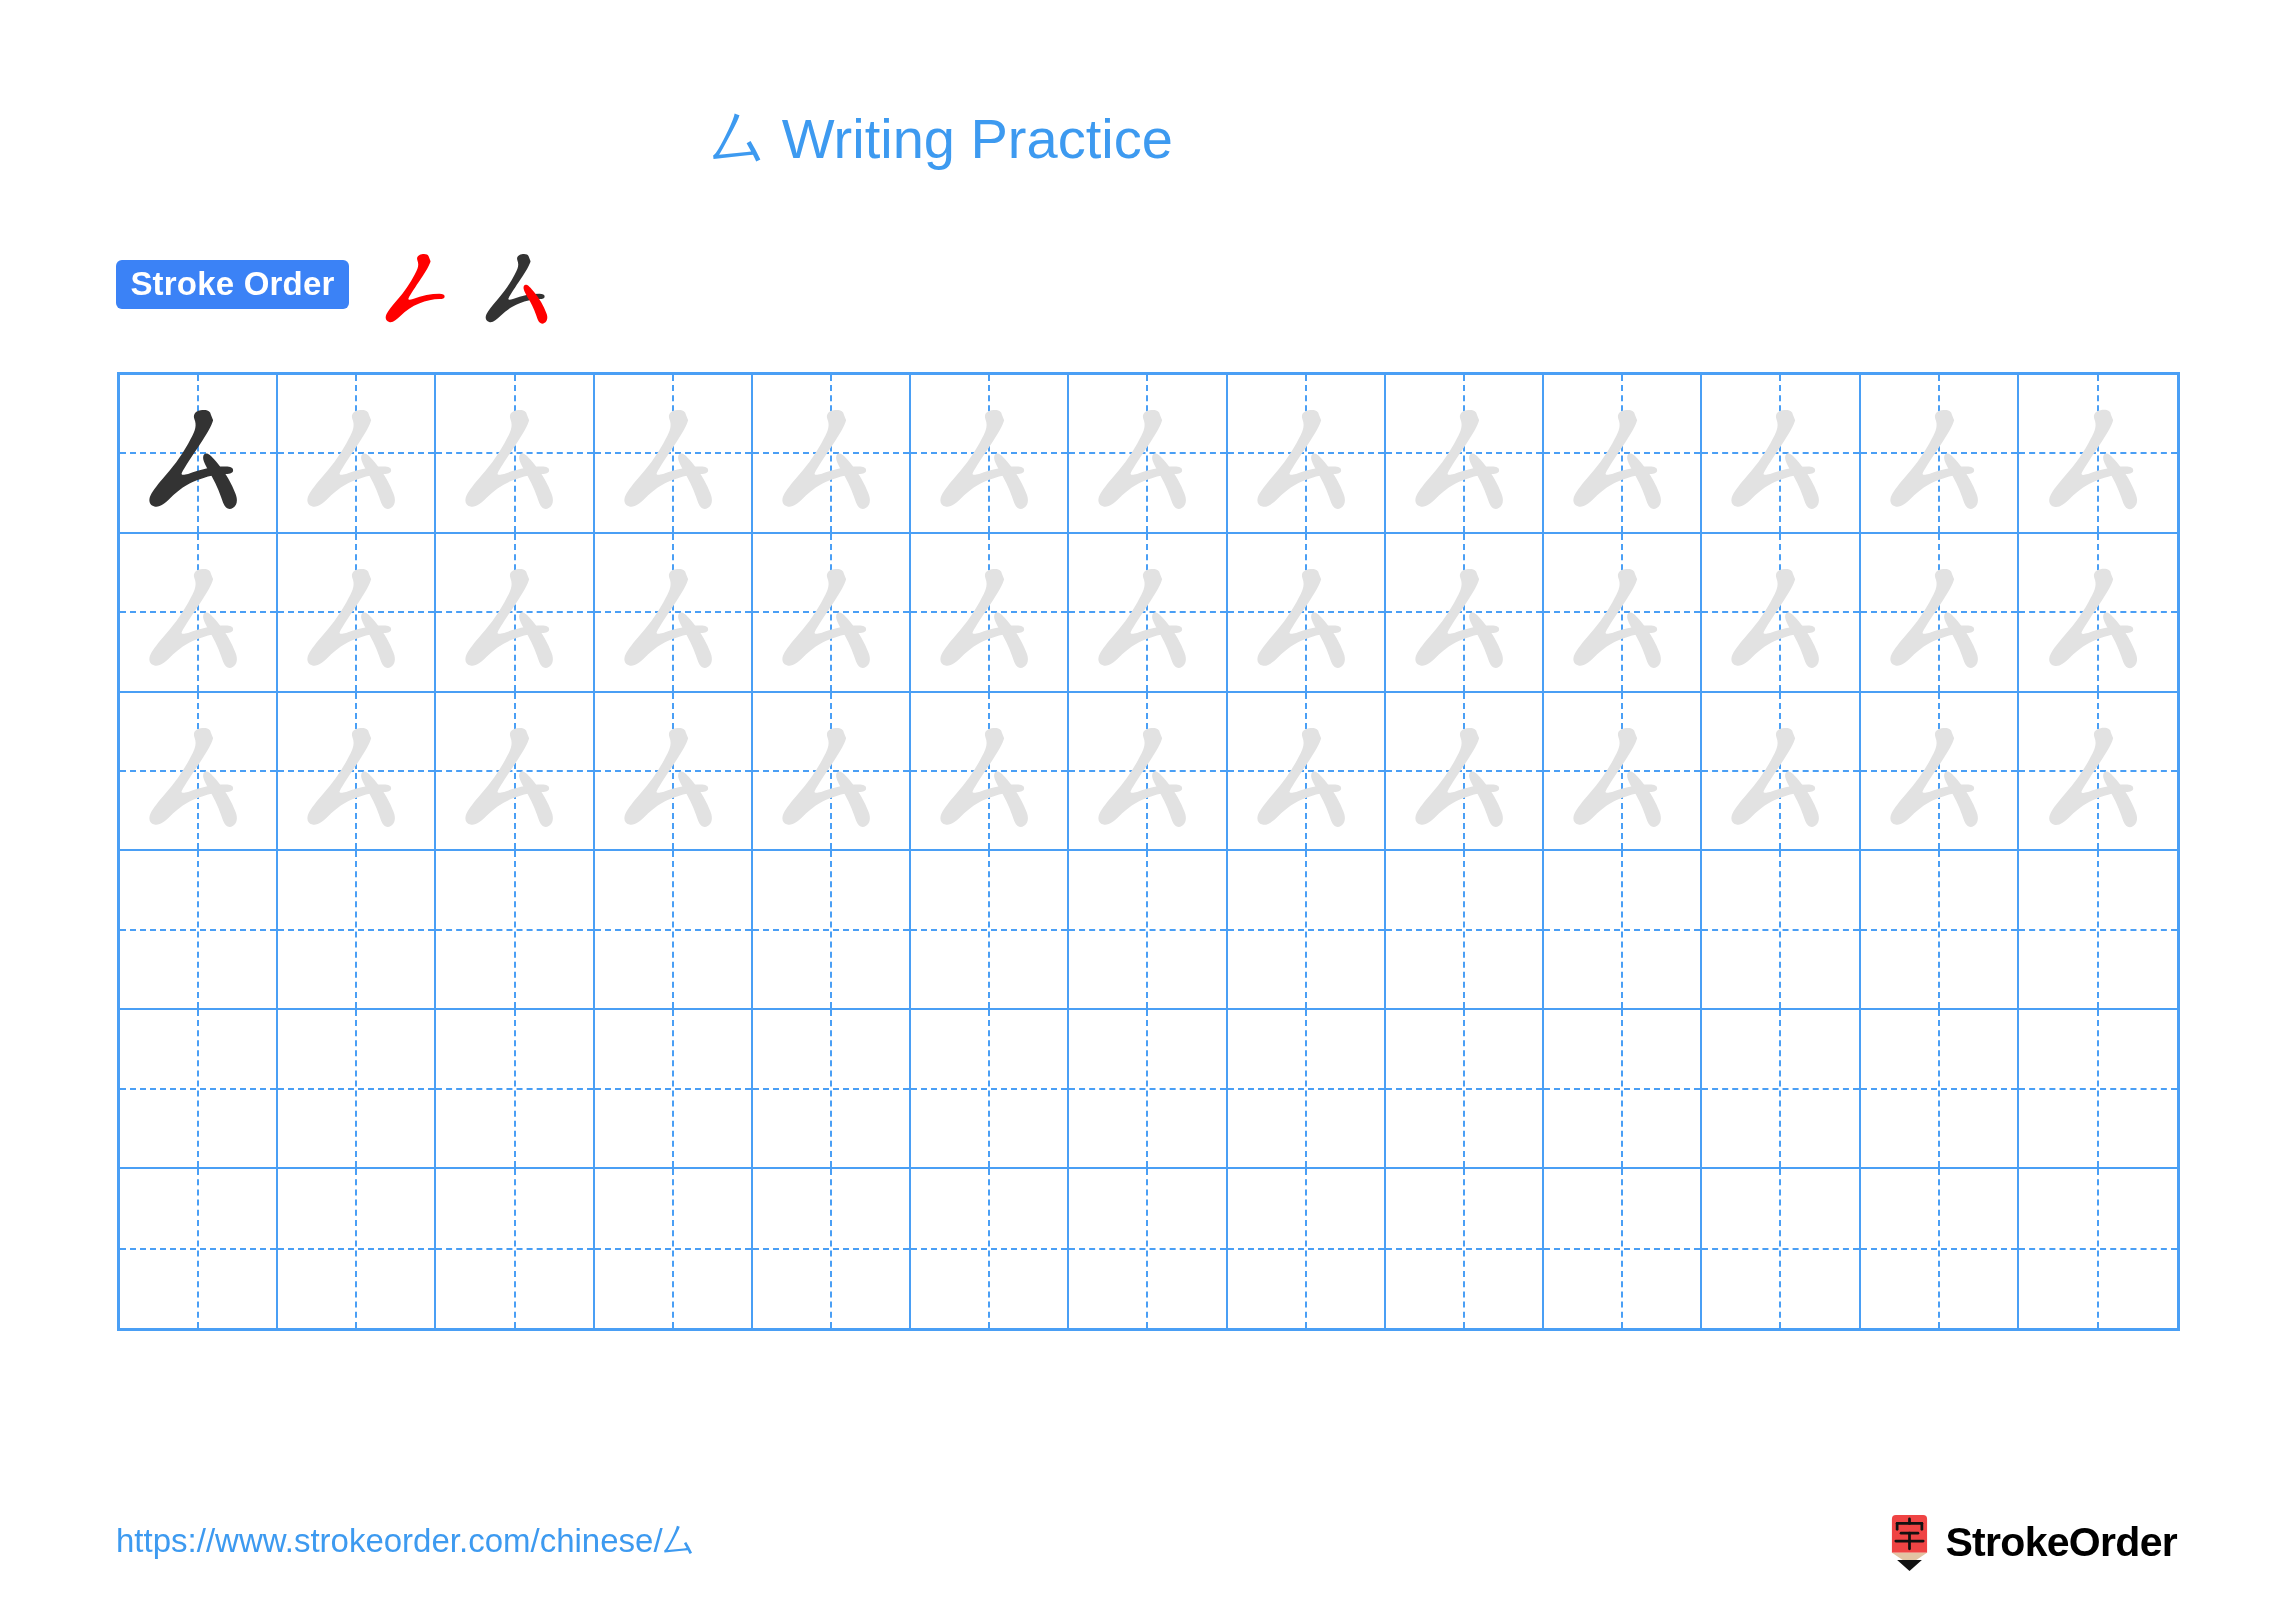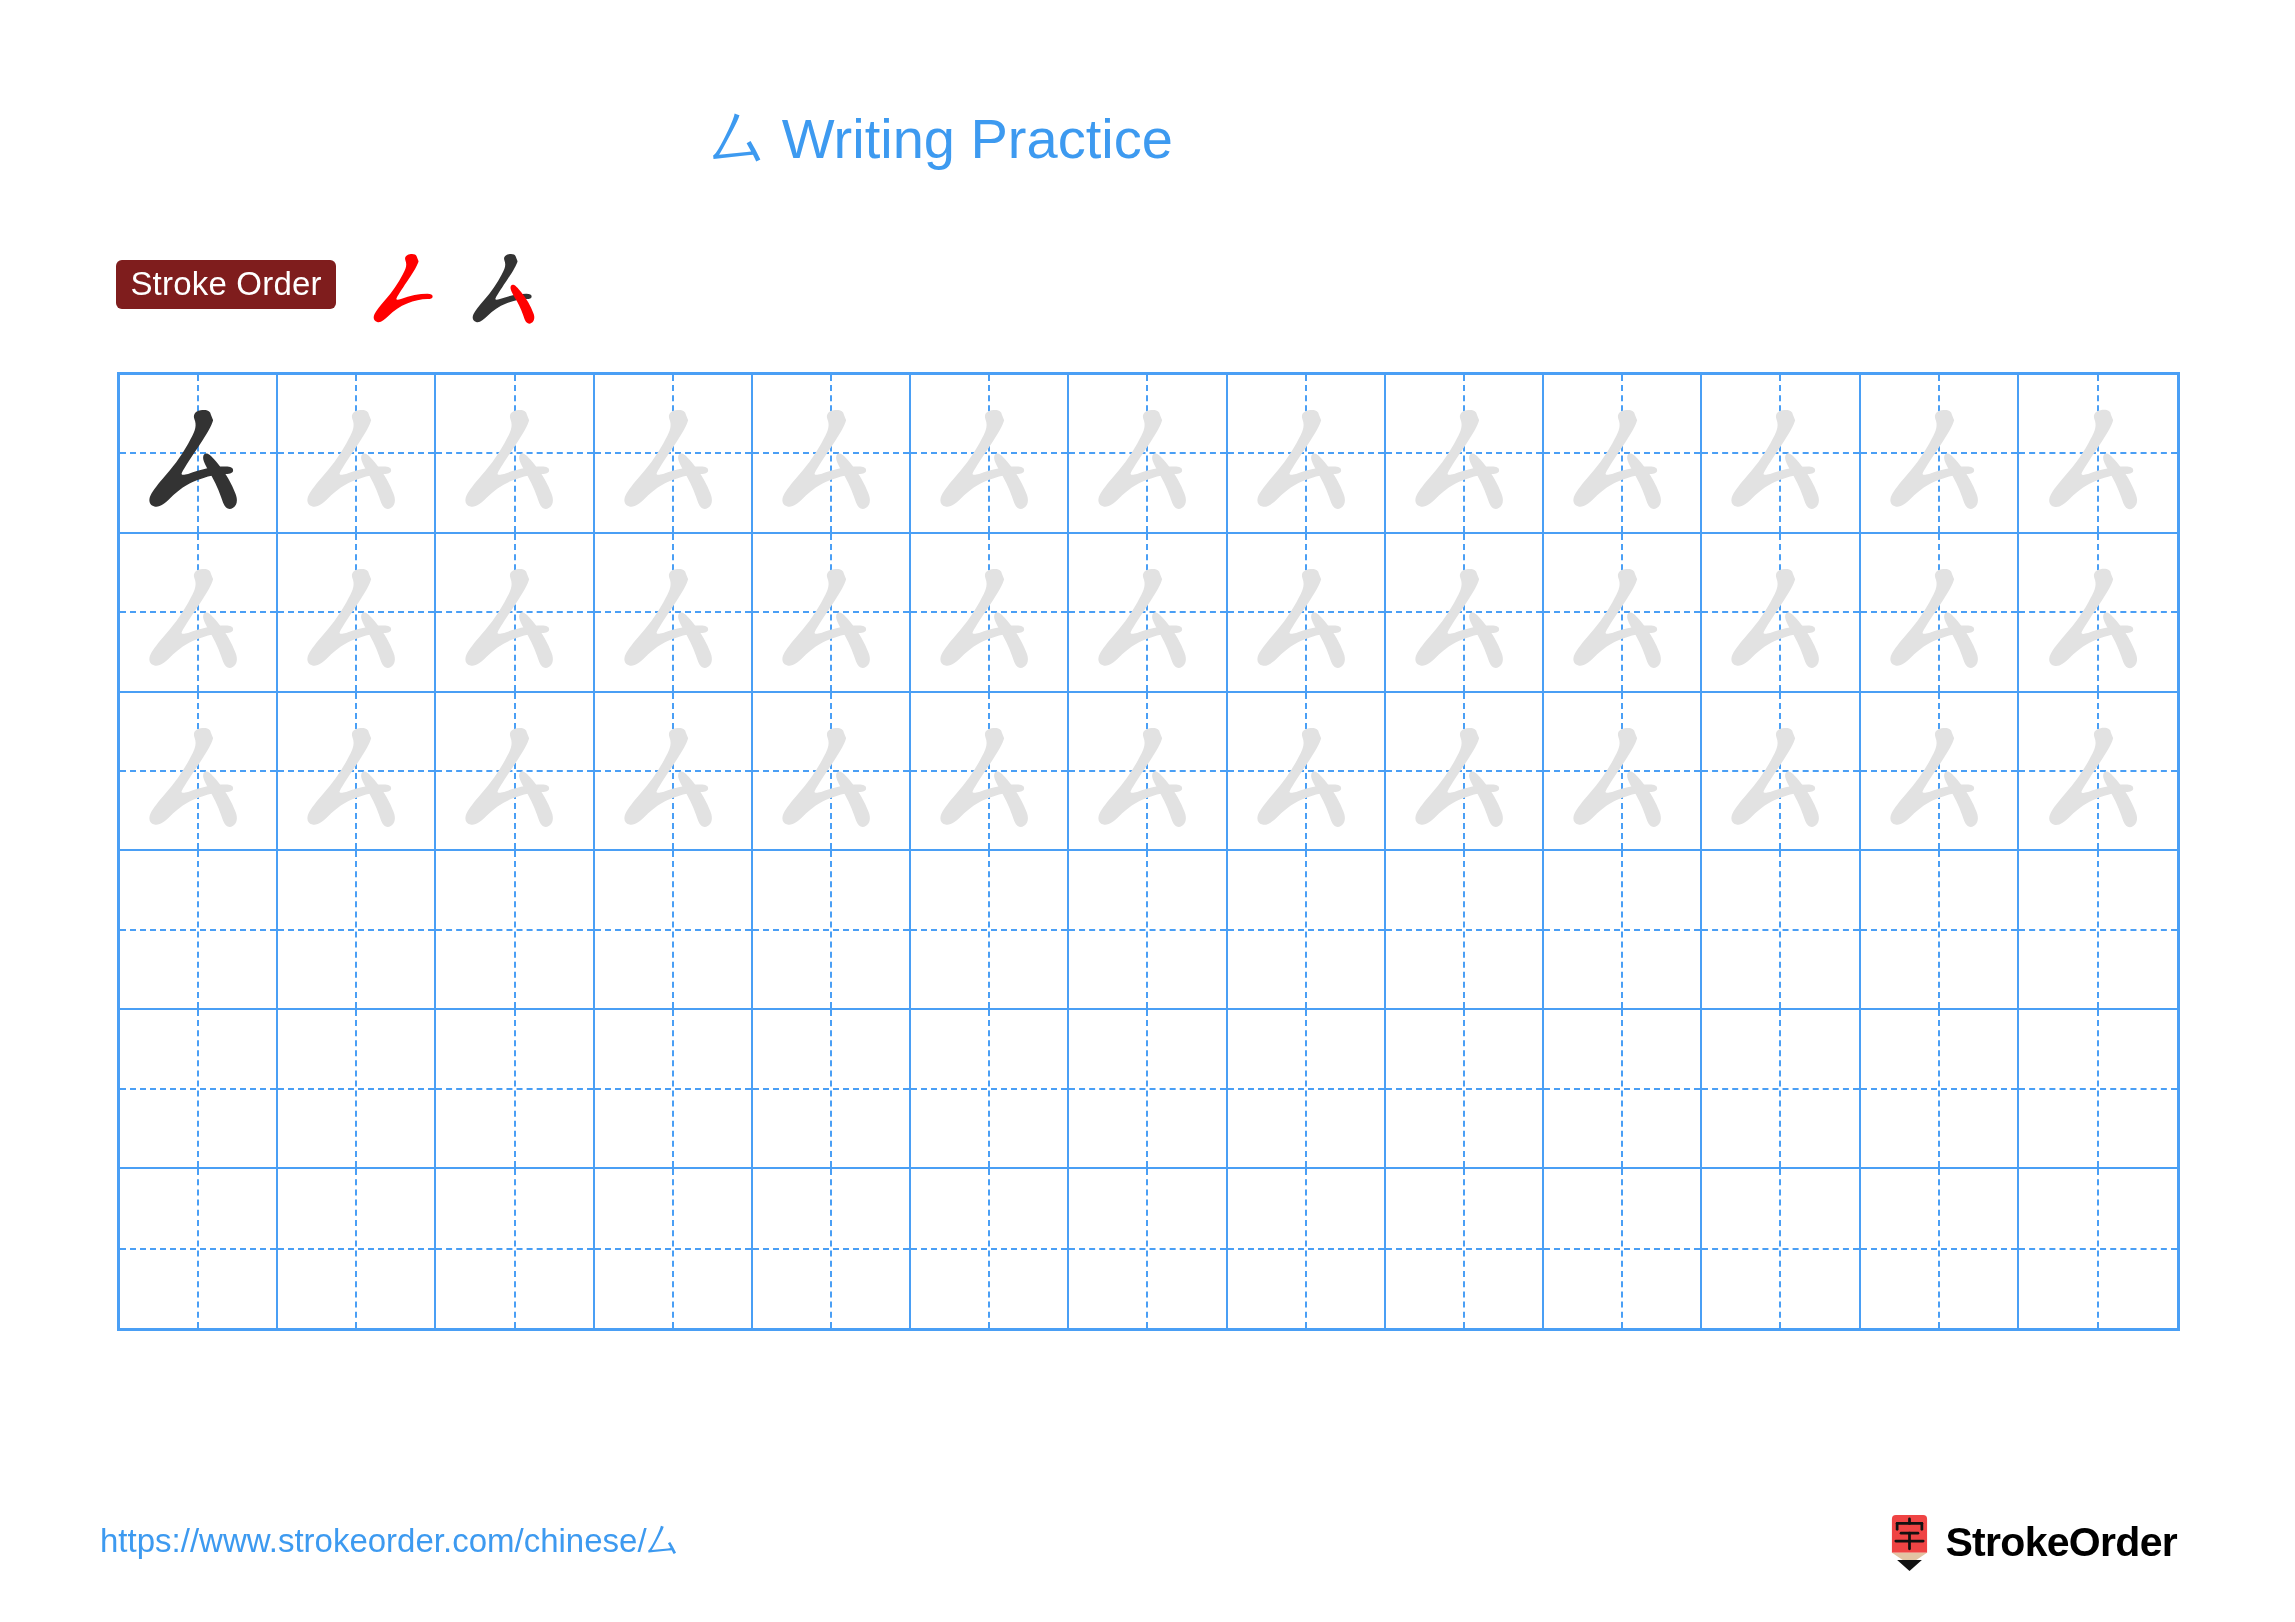--- a/index.html
+++ b/index.html
@@ -33,24 +33,24 @@
   
   .stroke-order-row {
     position: absolute;
     top: 257px;
     left: 116px;
     display: flex;
     align-items: center;
     height: 55px;
   }
   .stroke-order-badge {
-    background: #7f1d1d;
+    background: #3b82f6;
     color: #ffffff;
     font-size: 33px;
-    font-weight: 400;
+    font-weight: 700;
     padding: 6.5px 14.4px 9.2px 14.4px;
     border-radius: 5.9px;
     line-height: 1;
     white-space: nowrap;
     letter-spacing: 0.2px;
   }
   .stroke-steps {
     display: flex;
     align-items: center;
     margin-left: 27.5px;
@@ -115,21 +115,21 @@
     position: absolute;
     inset: 0;
     display: block;
     z-index: 2;
   }
   .cell-glyph svg { display: block; width: 100%; height: 100%; }
 
   
   .footer-url {
     position: absolute;
-    left: 100px;
+    left: 116px;
     top: 1521px;
     font-size: 33px;
     color: #3d9af0;
     white-space: nowrap;
     line-height: 1.2;
   }
   .footer-brand {
     position: absolute;
     right: 118px;
     top: 1513px;

